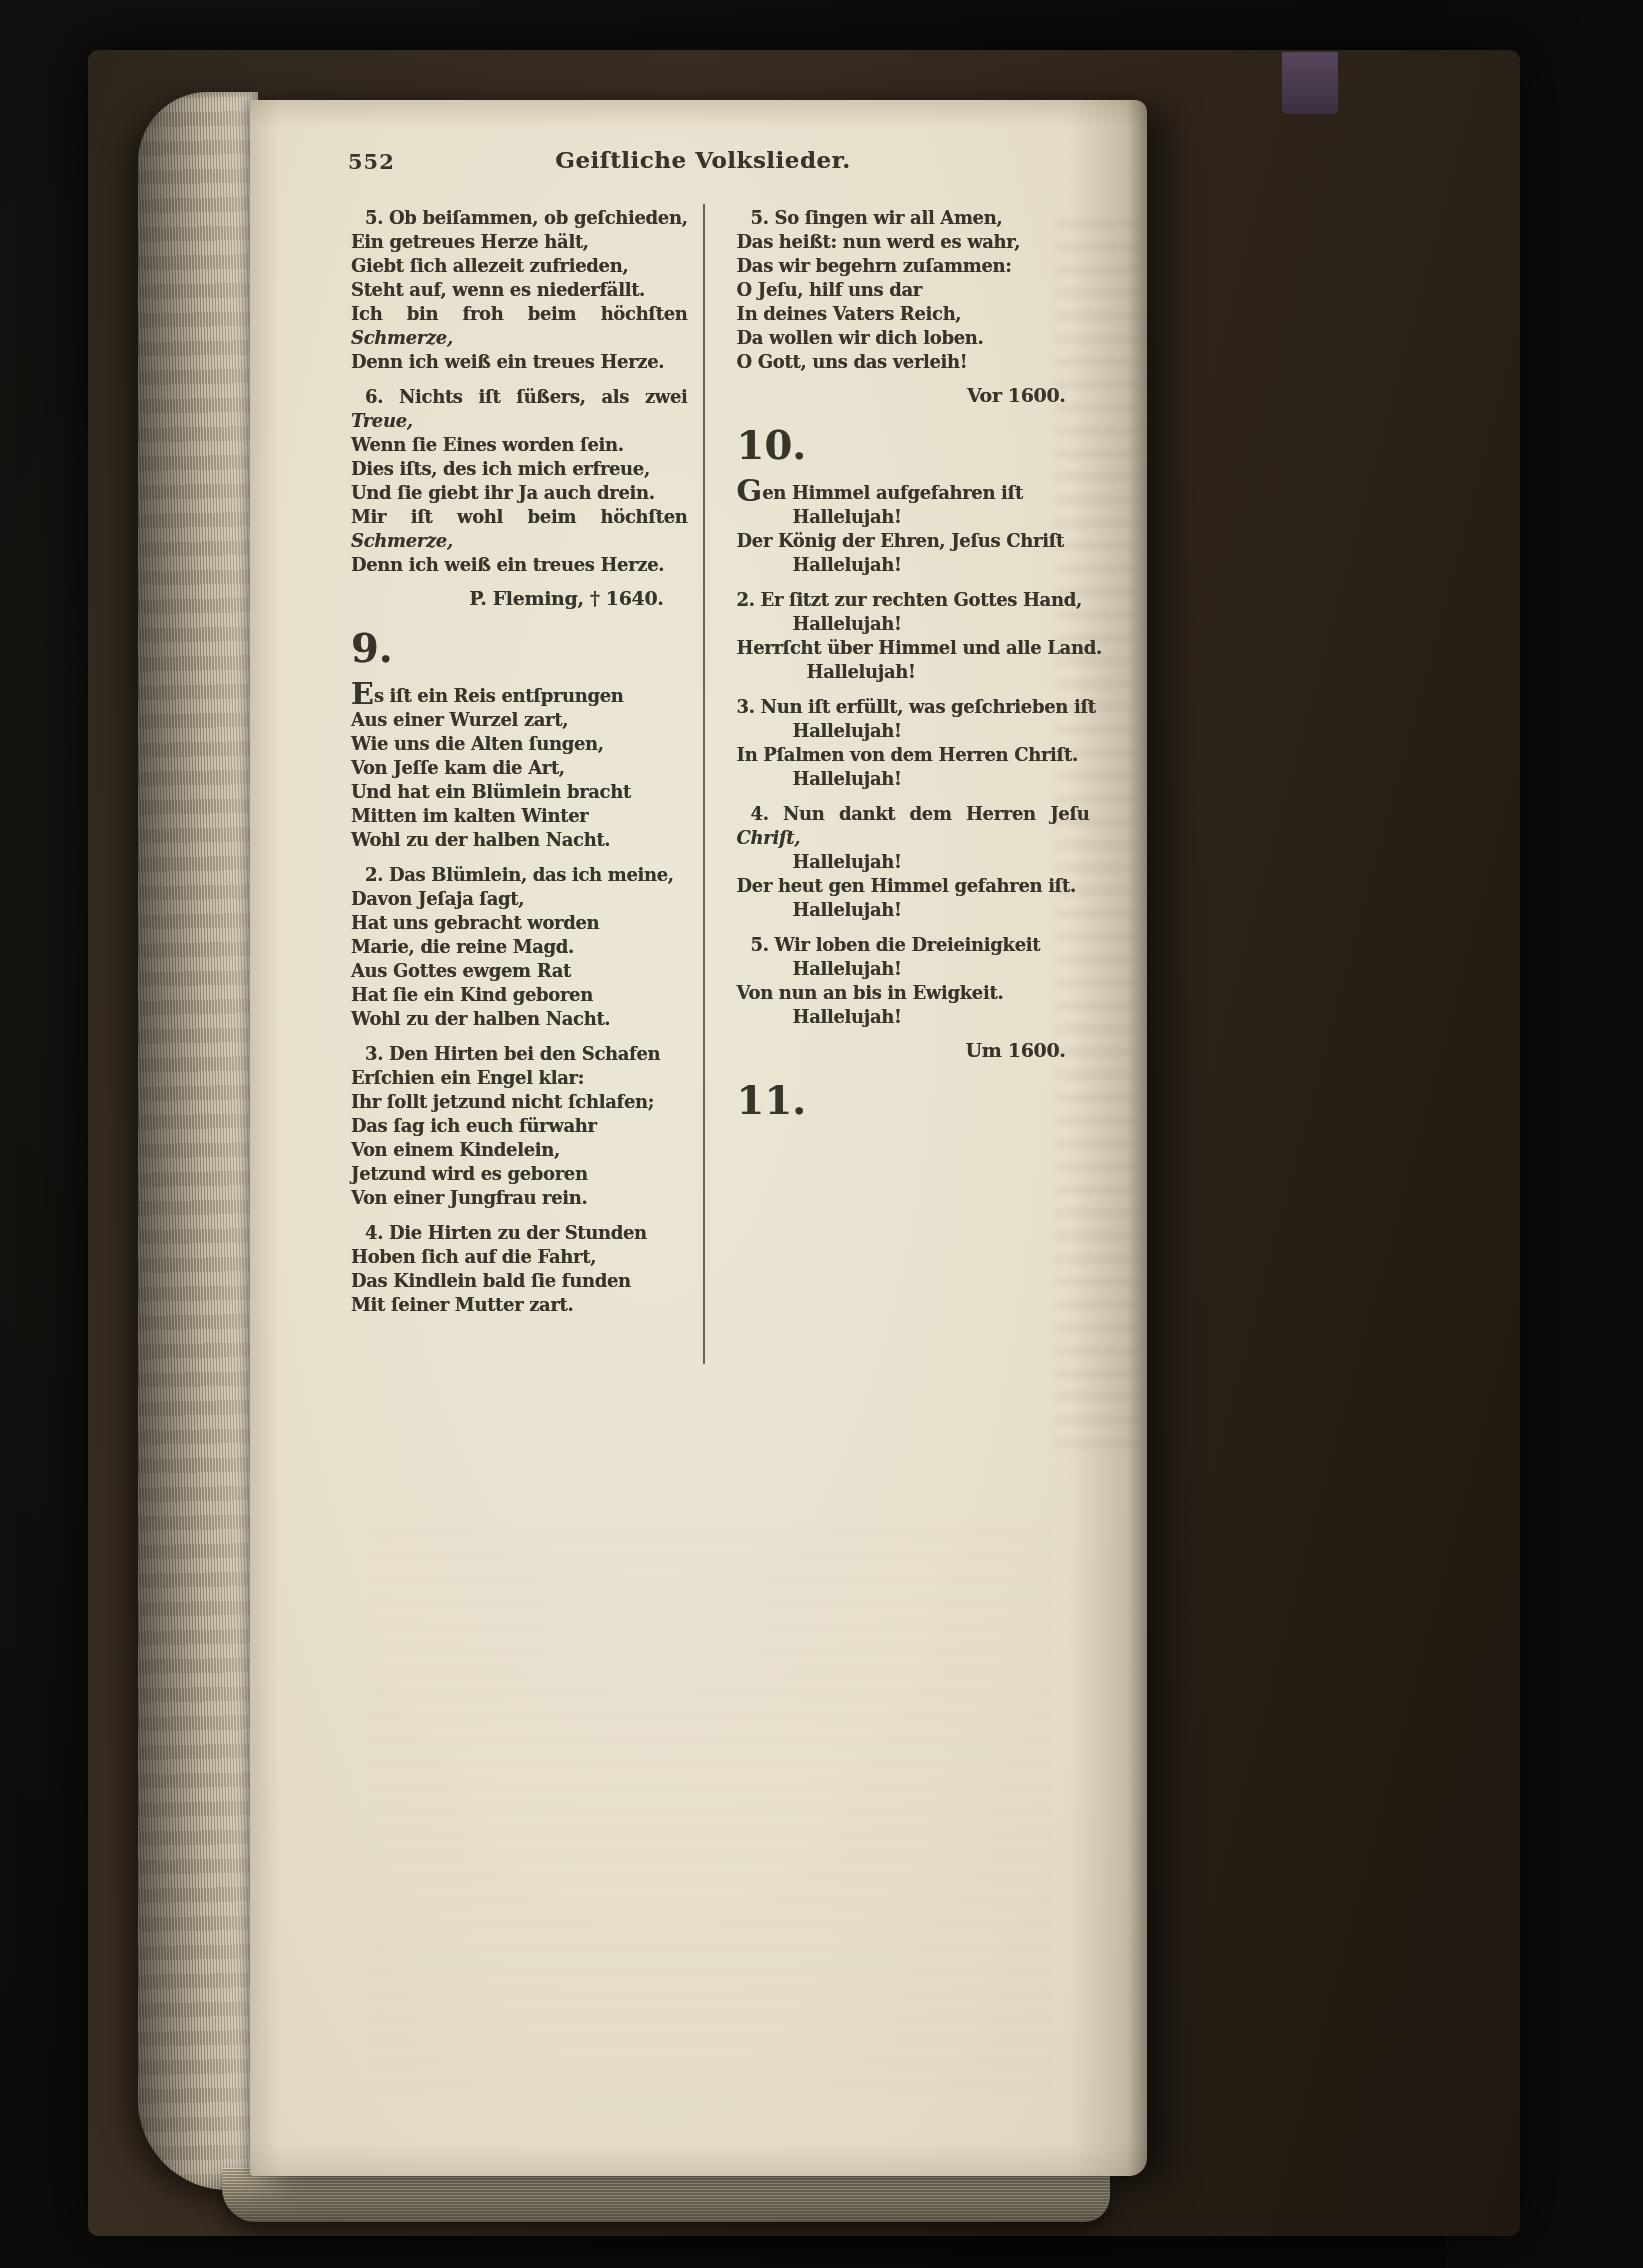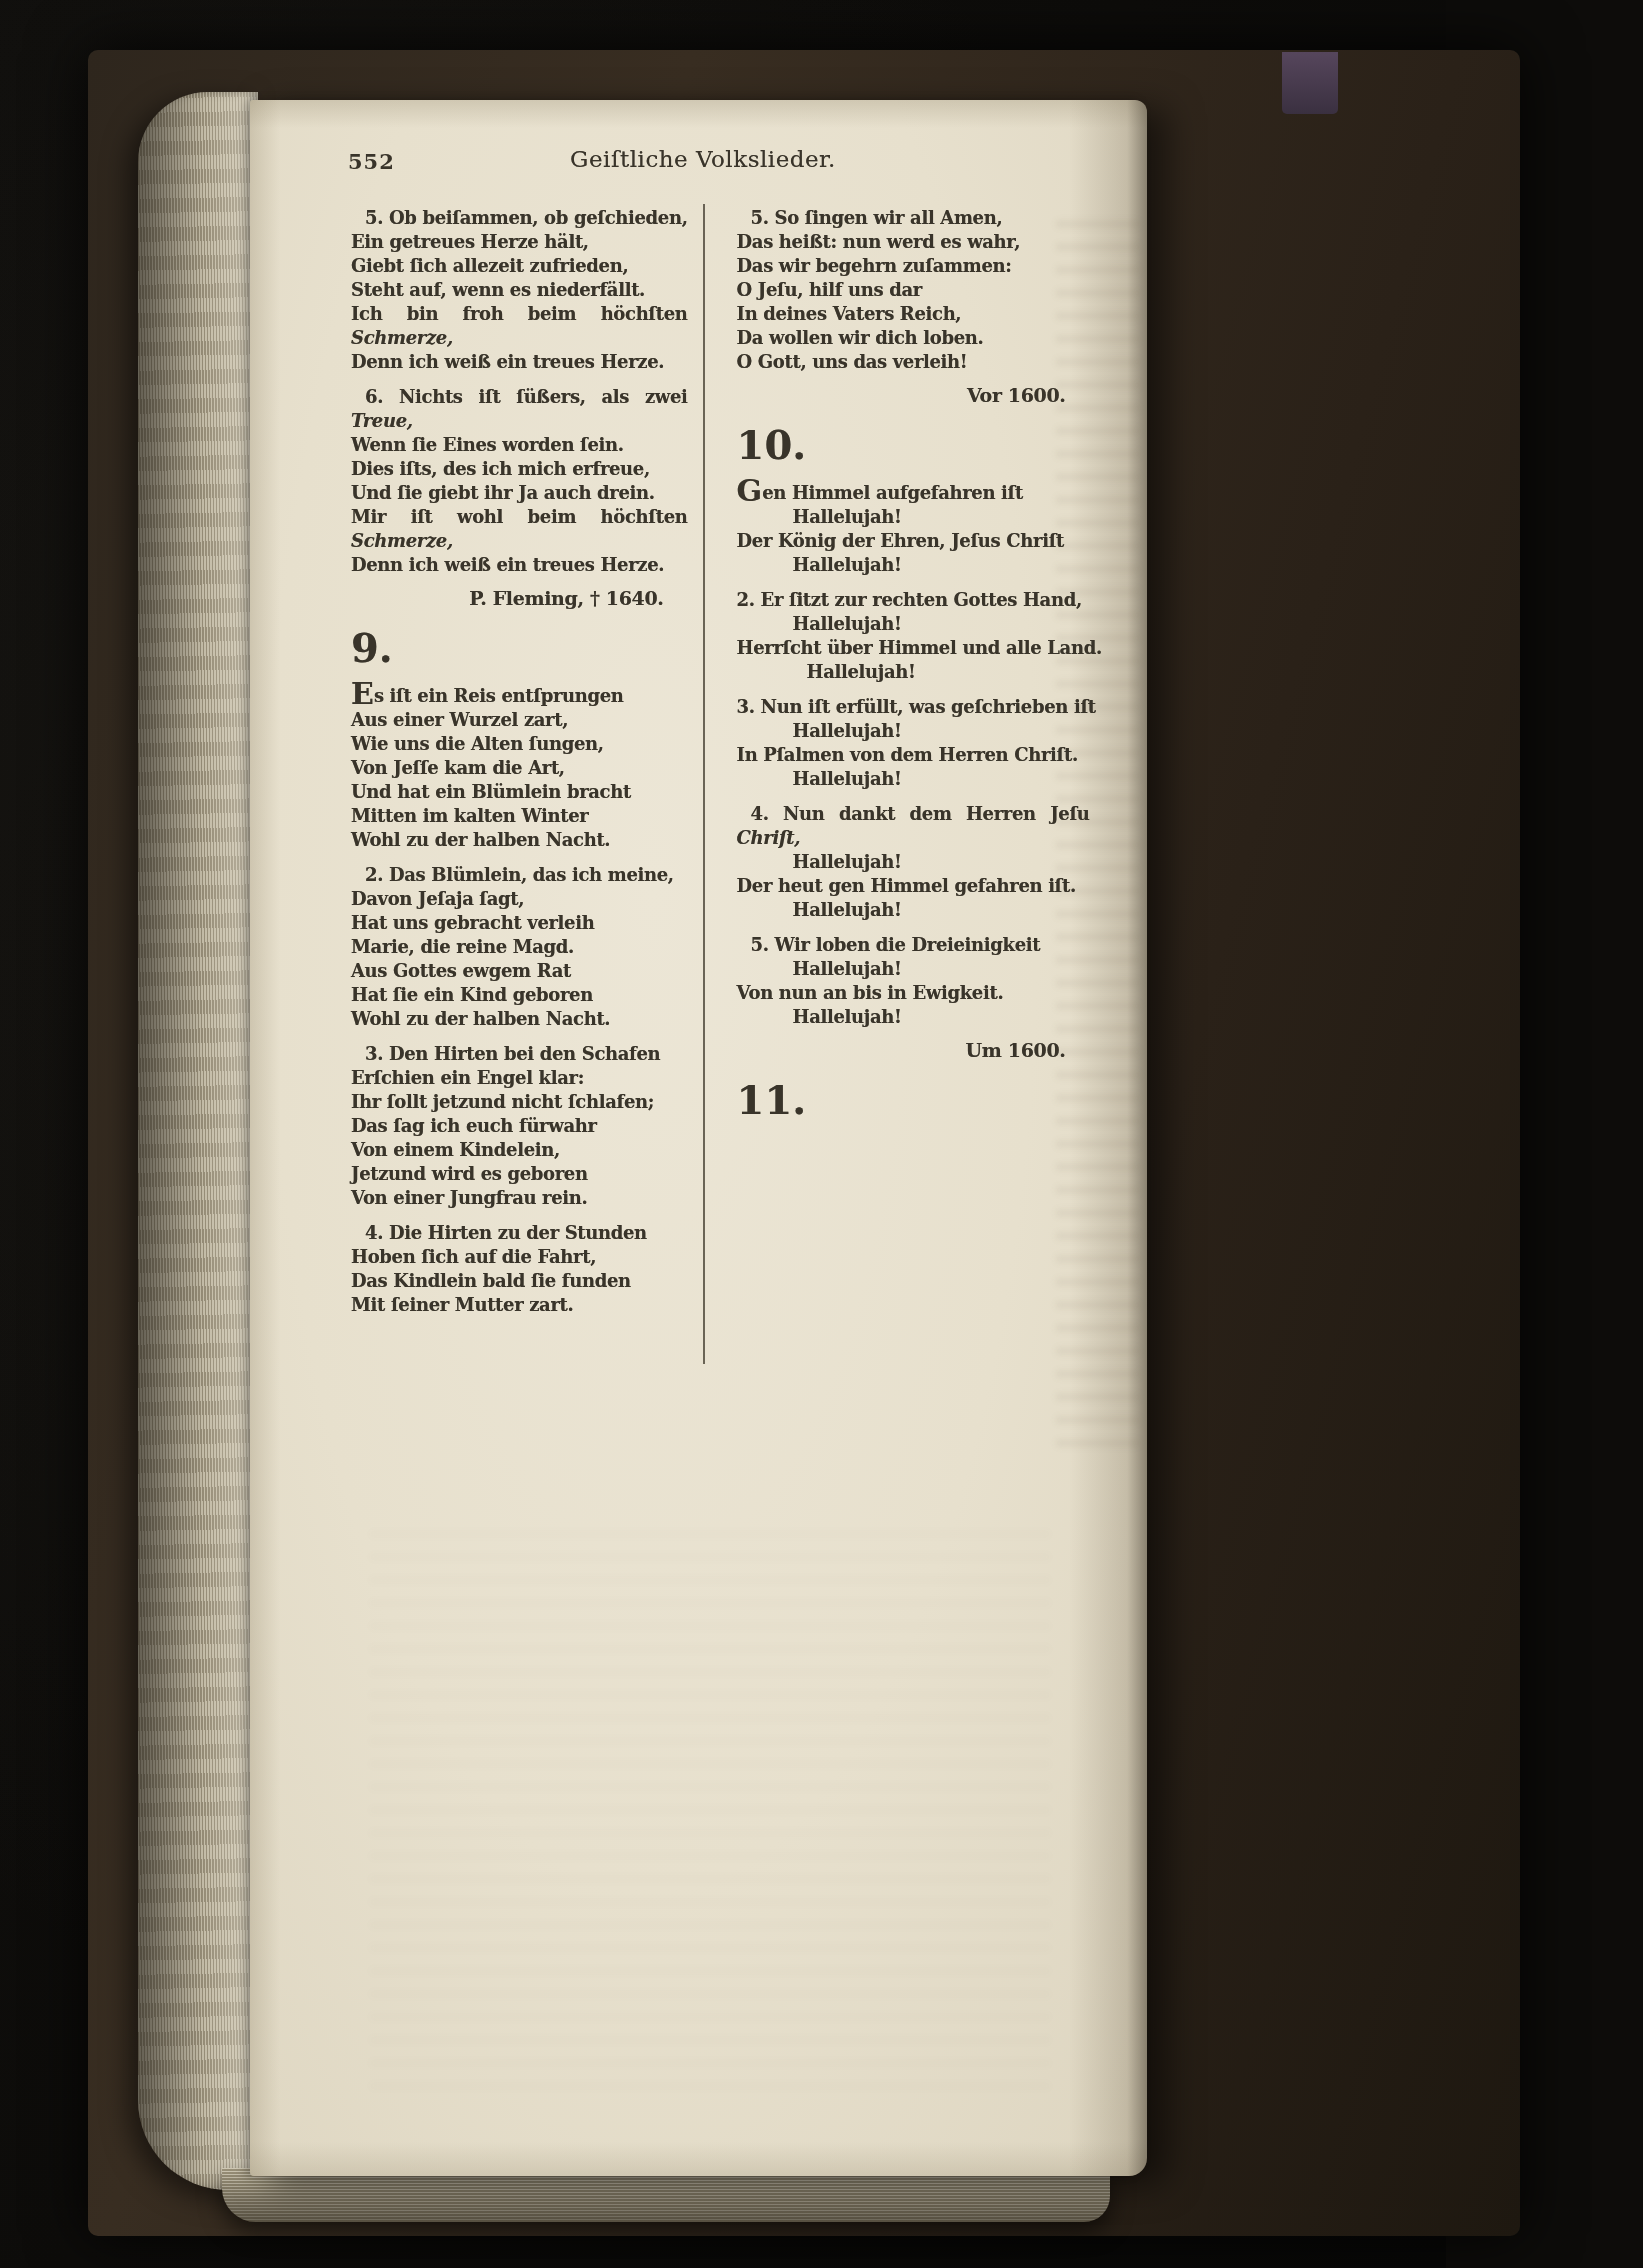--- a/index.html
+++ b/index.html
@@ -61,21 +61,21 @@
   .ghost-right{ left:806px; top:120px; width:84px; height:1240px; opacity:.55; }
   .ghost-low{ left:120px; top:1430px; width:680px; height:560px; opacity:.14; }
 
   .page-header{ position:absolute; left:84px; top:46px; width:738px; height:34px; color:var(--ink,#39342a); }
   .page-number{
     position:absolute; left:14px; top:3px;
     font-size:21px; font-weight:bold; letter-spacing:1px;
   }
   .page-title{
     position:absolute; left:0; right:0; top:0; text-align:center;
-    font-size:23px; font-weight:normal; letter-spacing:0.5px;
+    font-size:23px; font-weight:bold; letter-spacing:0.5px;
     text-shadow:0 0 0.5px rgba(57,52,42,0.6);
   }
   .text-area{
     position:absolute; left:84px; top:106px; width:738px;
     display:flex; align-items:stretch;
     color:var(--ink,#39342a);
     font-size:18px; font-weight:bold; letter-spacing:-0.35px;
     text-shadow:0 0 0.5px rgba(57,52,42,0.55);
   }
   .column-divider{
@@ -150,21 +150,21 @@
             <div class="line">Aus einer Wurzel zart,</div>
             <div class="line">Wie uns die Alten ſungen,</div>
             <div class="line">Von Jeſſe kam die Art,</div>
             <div class="line">Und hat ein Blümlein bracht</div>
             <div class="line">Mitten im kalten Winter</div>
             <div class="line">Wohl zu der halben Nacht.</div>
           </div>
           <div class="verse">
             <div class="line" style="padding-left: 14px;">2. Das Blümlein, das ich meine,</div>
             <div class="line">Davon Jeſaja ſagt,</div>
-            <div class="line">Hat uns gebracht verleih</div>
+            <div class="line">Hat uns gebracht worden</div>
             <div class="line">Marie, die reine Magd.</div>
             <div class="line">Aus Gottes ewgem Rat</div>
             <div class="line">Hat ſie ein Kind geboren</div>
             <div class="line">Wohl zu der halben Nacht.</div>
           </div>
           <div class="verse">
             <div class="line" style="padding-left: 14px;">3. Den Hirten bei den Schafen</div>
             <div class="line">Erſchien ein Engel klar:</div>
             <div class="line">Ihr ſollt jetzund nicht ſchlafen;</div>
             <div class="line">Das ſag ich euch fürwahr</div>

